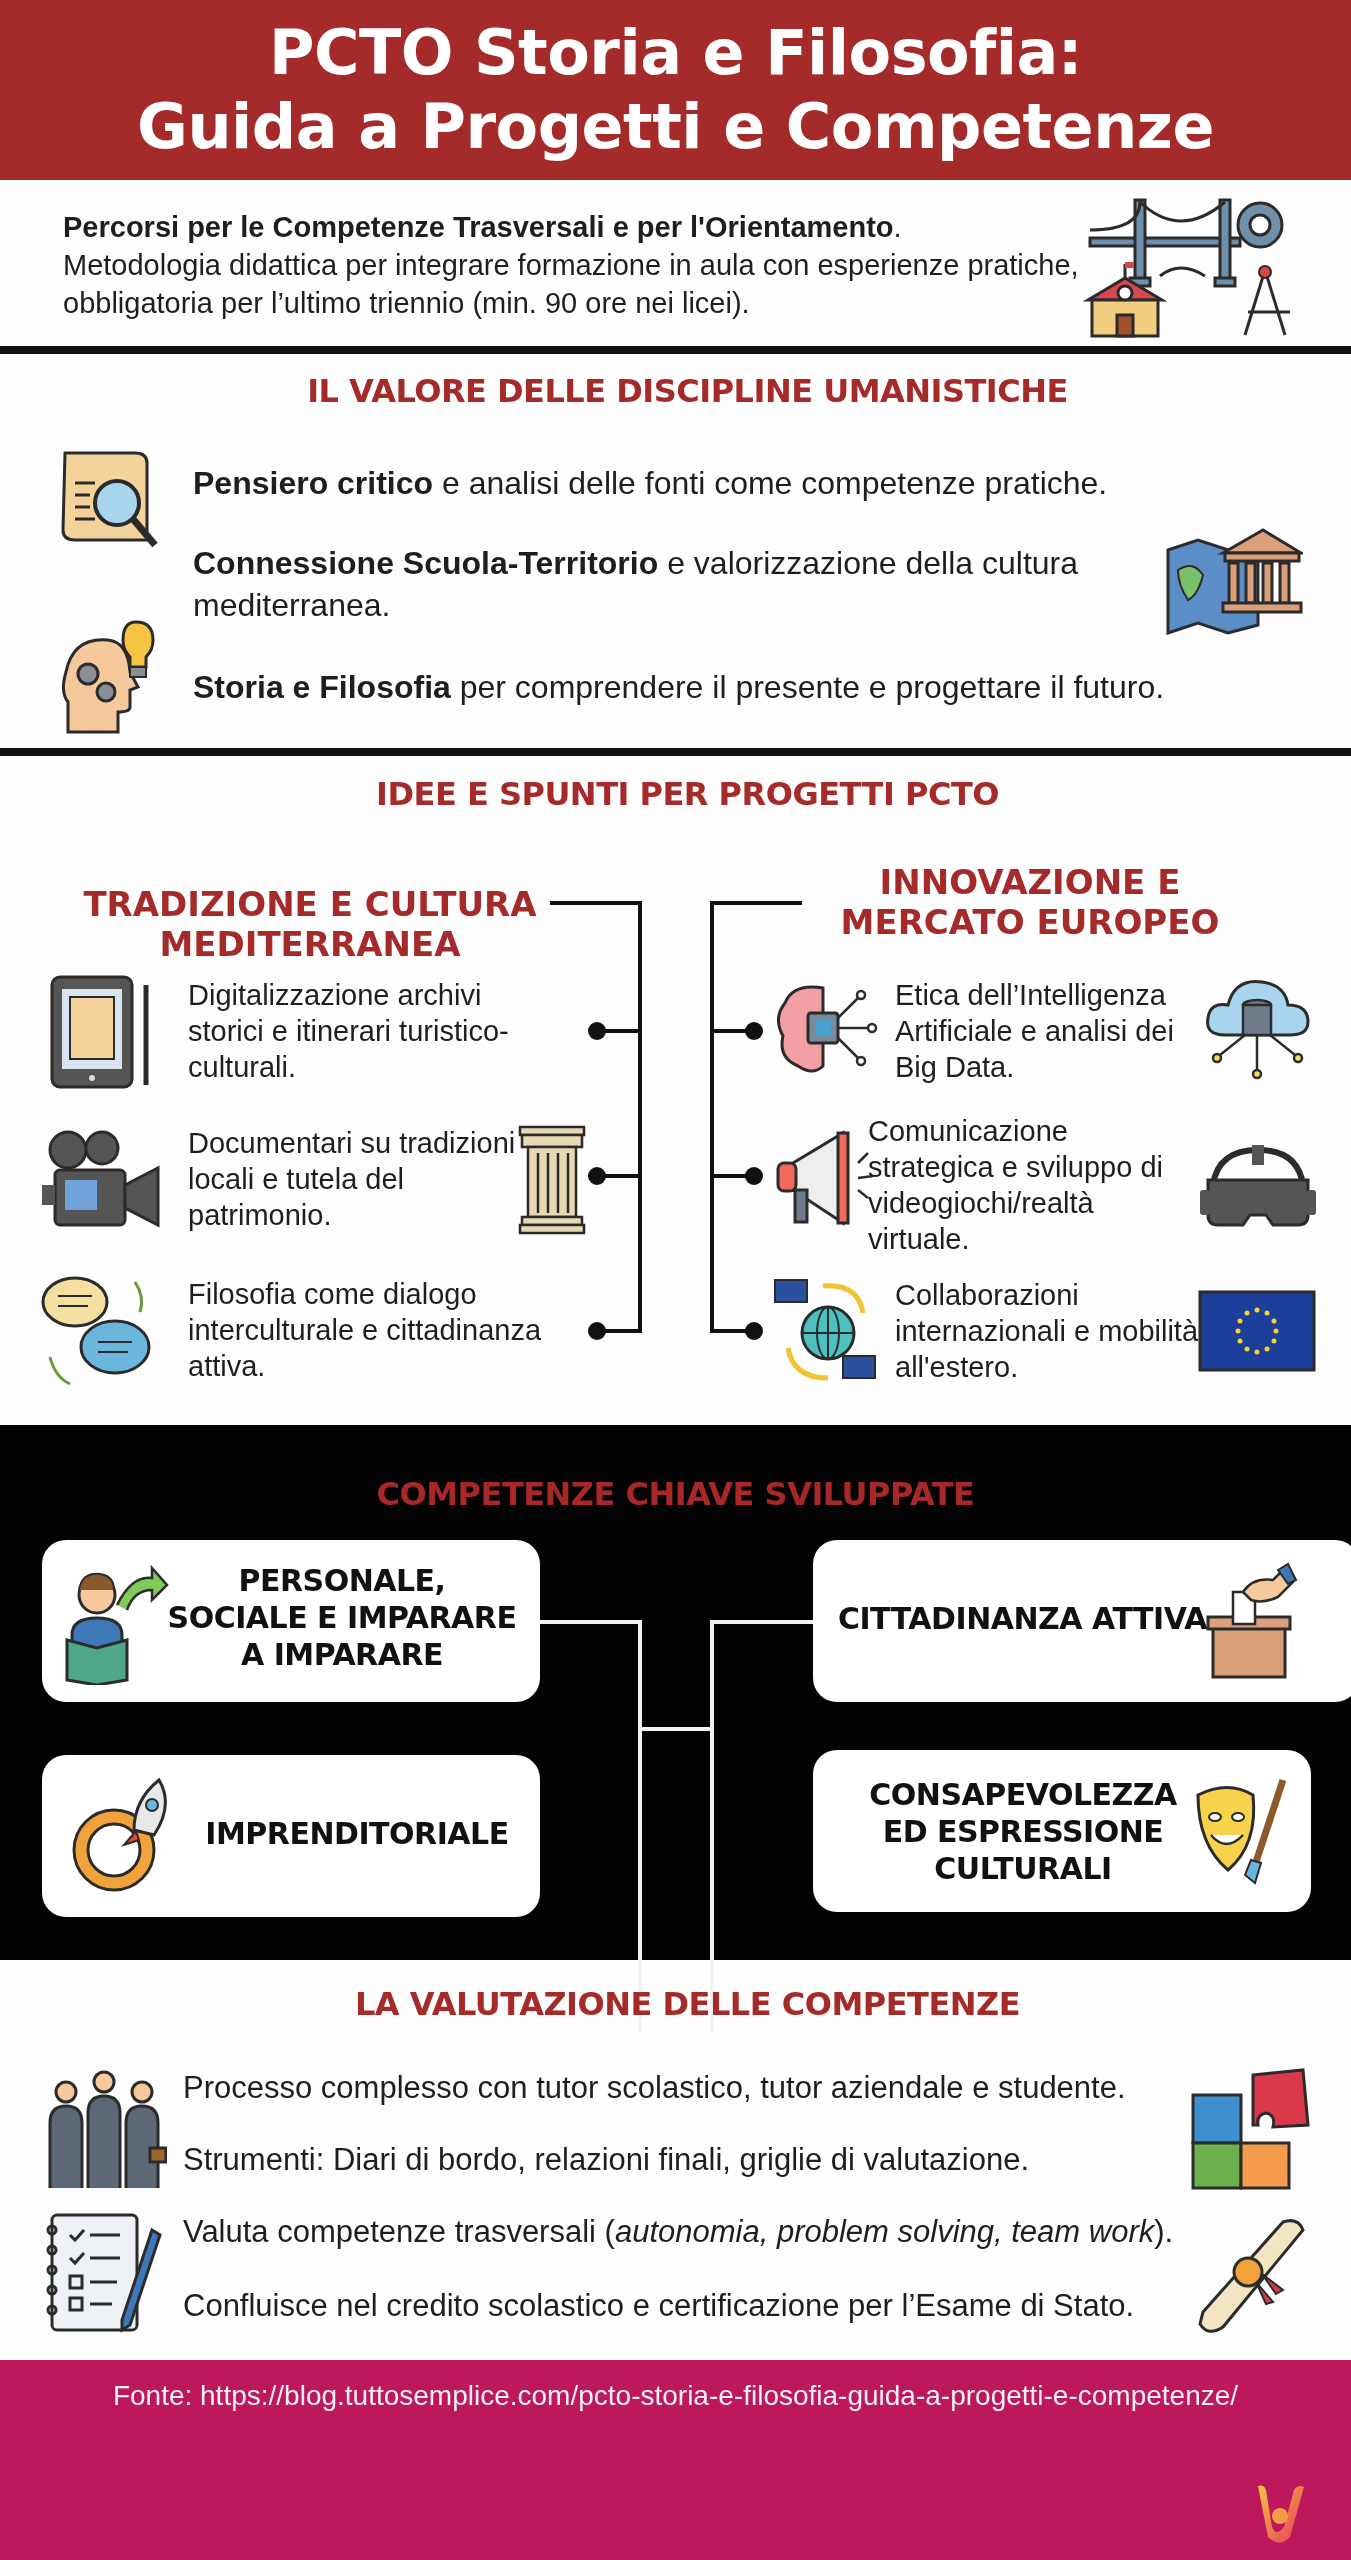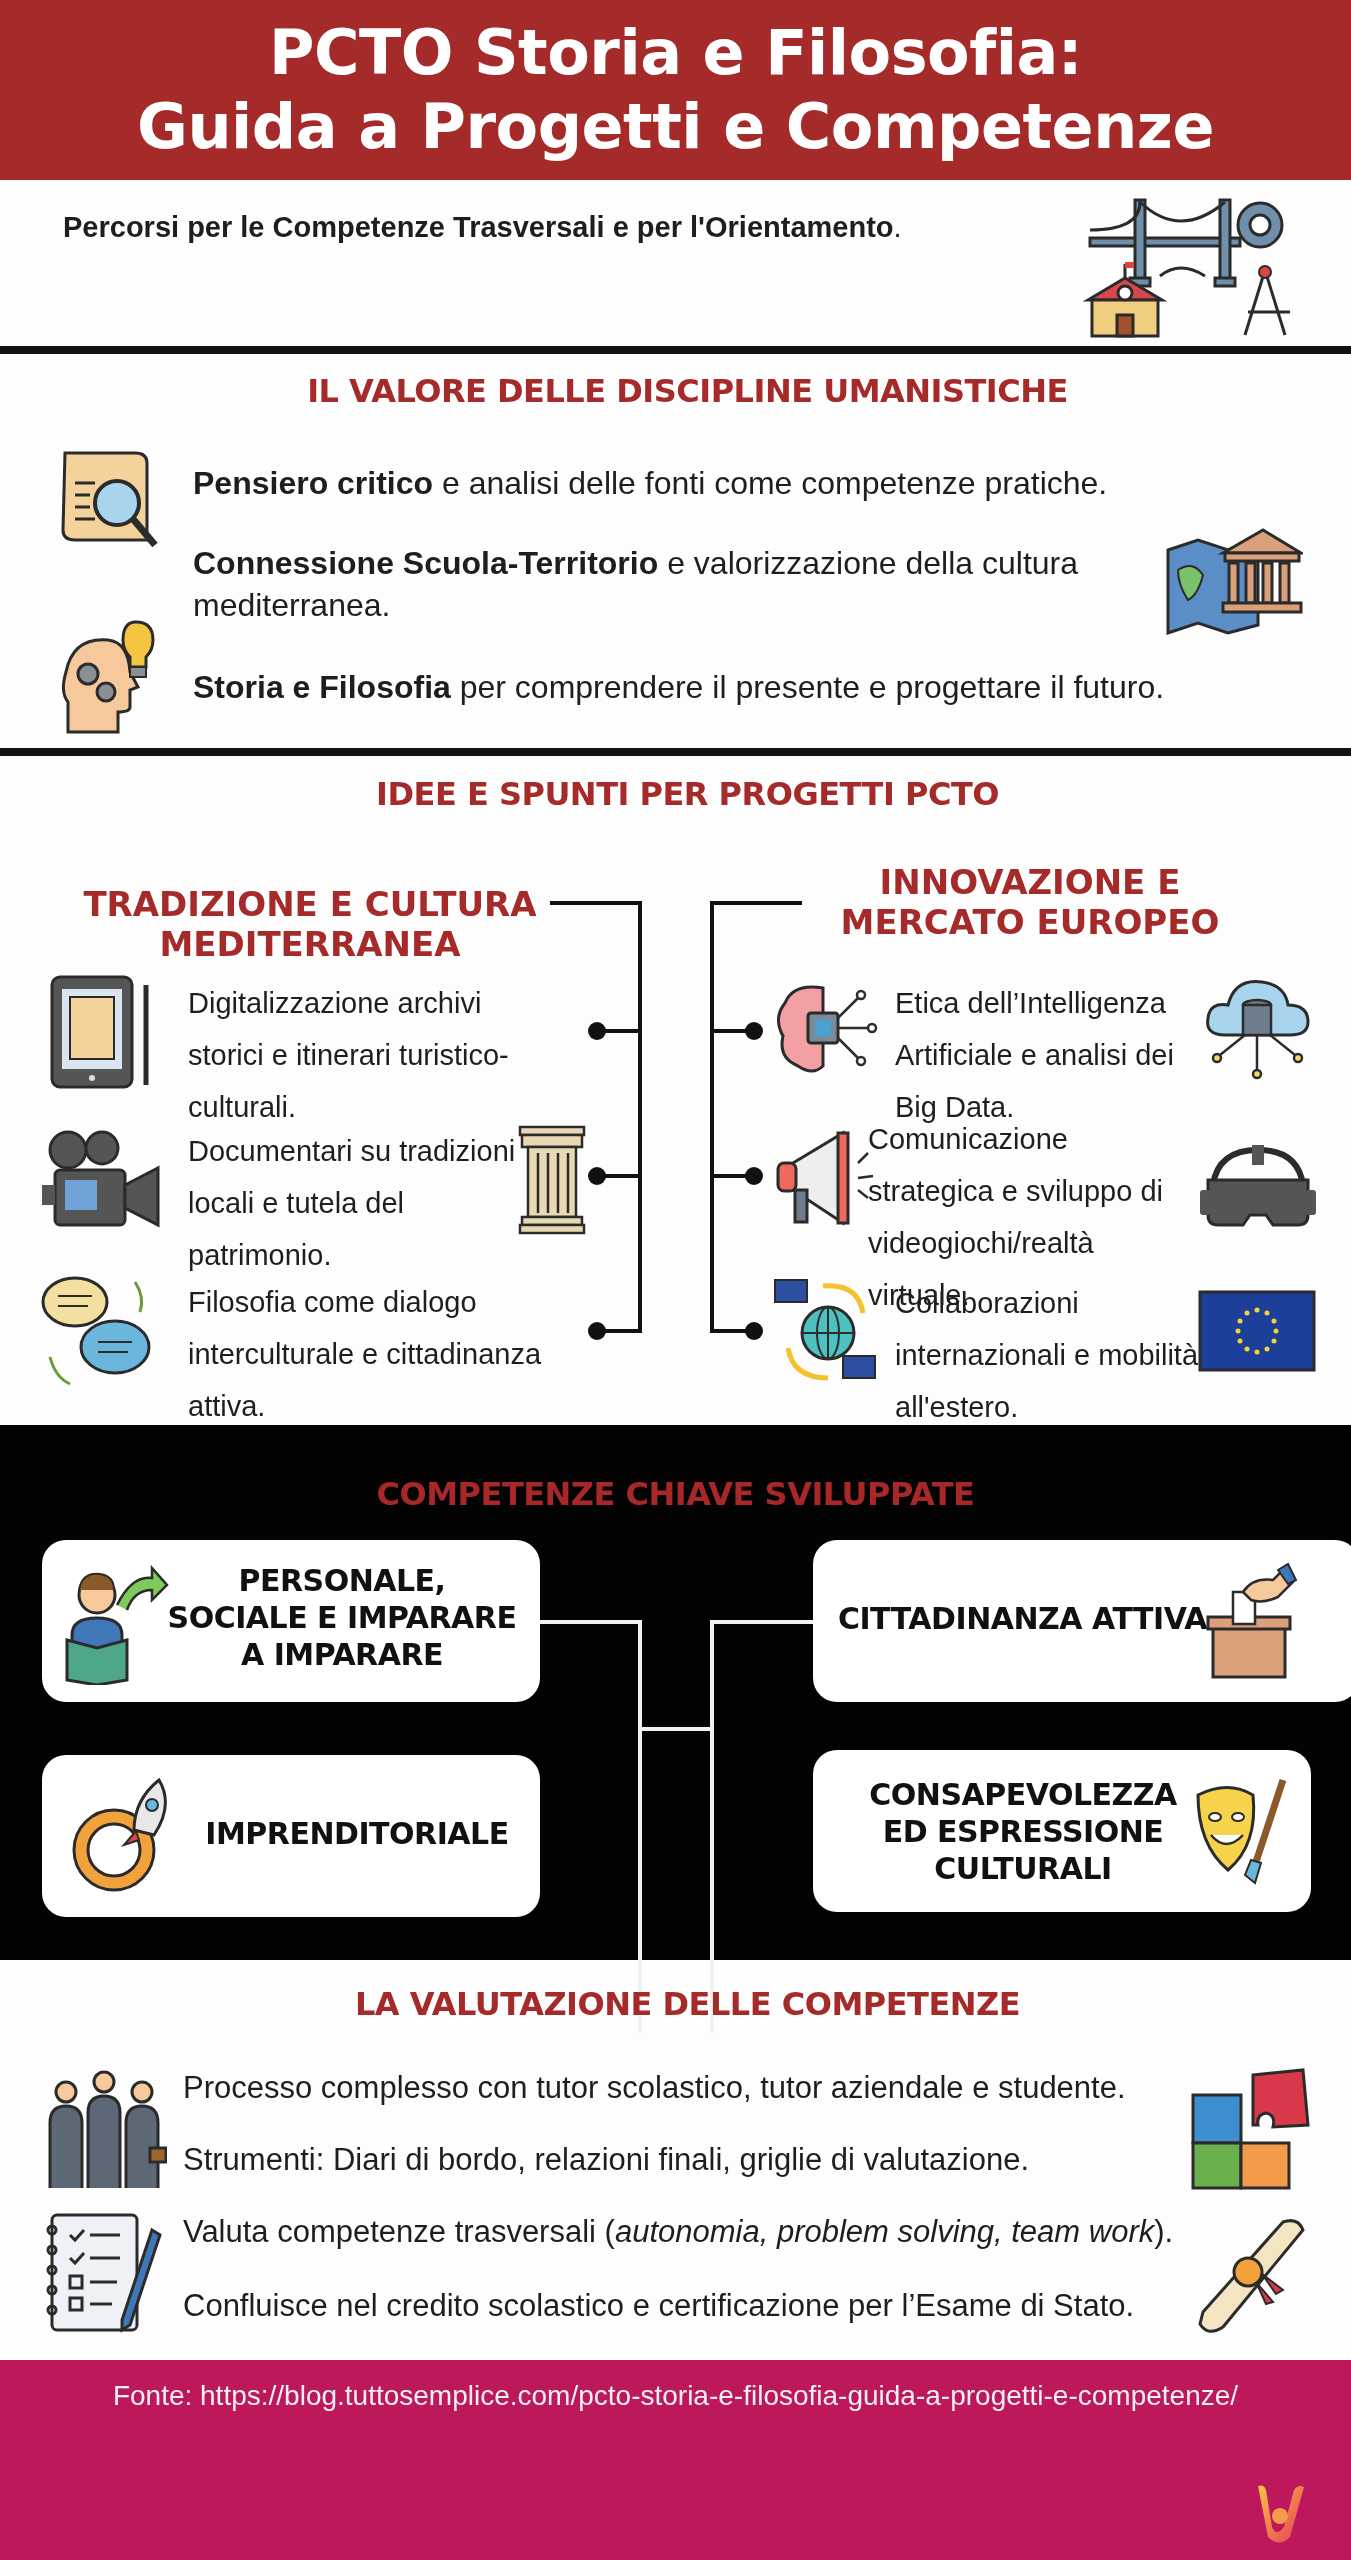--- a/index.html
+++ b/index.html
@@ -25,21 +25,21 @@
                    font-family: "DejaVu Sans", sans-serif; font-weight: bold; font-size: 32px; letter-spacing: -0.5px; }
 
   
   .valore-item { position: absolute; left: 193px; font-size: 32px; line-height: 42px; color: #1e1e1e; width: 1000px; }
   .valore-item b { font-weight: bold; }
   .icon-abs { position: absolute; }
 
   
   .col-head { position: absolute; text-align: center; color: #a52a2a; font-family: "DejaVu Sans", sans-serif;
               font-weight: bold; font-size: 34px; line-height: 40px; }
-  .idea-text { position: absolute; font-size: 29px; line-height: 52px; color: #1e1e1e; }
+  .idea-text { position: absolute; font-size: 29px; line-height: 36px; color: #1e1e1e; }
   .line { position: absolute; background: #111; }
   .dot { position: absolute; width: 18px; height: 18px; border-radius: 50%; background: #111; }
 
   
   .comp { position: absolute; left: 0; top: 1425px; width: 1351px; height: 535px; background: #030303; }
   .comp-title { position: absolute; top: 50px; left: 0; width: 1351px; text-align: center; color: #a8282a;
                 font-family: "DejaVu Sans", sans-serif; font-weight: bold; font-size: 32px; letter-spacing: -0.5px; }
   .card { position: absolute; background: #fff; border-radius: 24px; display: flex; align-items: center; }
   .card-label { font-family: "DejaVu Sans", sans-serif; font-weight: bold; font-size: 30px; line-height: 37px;
                 text-align: center; color: #111; letter-spacing: -0.5px; }
@@ -62,20 +62,21 @@
   <div class="hero">
     <h1>
       <span>PCTO Storia e Filosofia:</span><br>
       <span>Guida a Progetti e Competenze</span>
     </h1>
   </div>
 
   <div class="intro">
     <div class="intro-text">
       <b>Percorsi per le Competenze Trasversali e per l'Orientamento</b><span>.</span><br>
+      <span>Metodologia didattica per integrare formazione in aula con esperienze pratiche, obbligatoria per l’ultimo triennio (min. 90 ore nei licei).</span>
     </div>
     <svg class="intro-icon" viewBox="0 0 225 150">
       <g stroke="#2b2b2b" stroke-width="3" fill="#6f8fab">
         <rect x="10" y="48" width="150" height="8"></rect>
         <rect x="55" y="10" width="10" height="80"></rect>
         <rect x="140" y="10" width="10" height="80"></rect>
         <rect x="50" y="88" width="20" height="8"></rect>
         <rect x="135" y="88" width="20" height="8"></rect>
       </g>
       <path d="M10 40 Q60 40 60 12 Q100 50 145 12" fill="none" stroke="#2b2b2b" stroke-width="3"></path>

